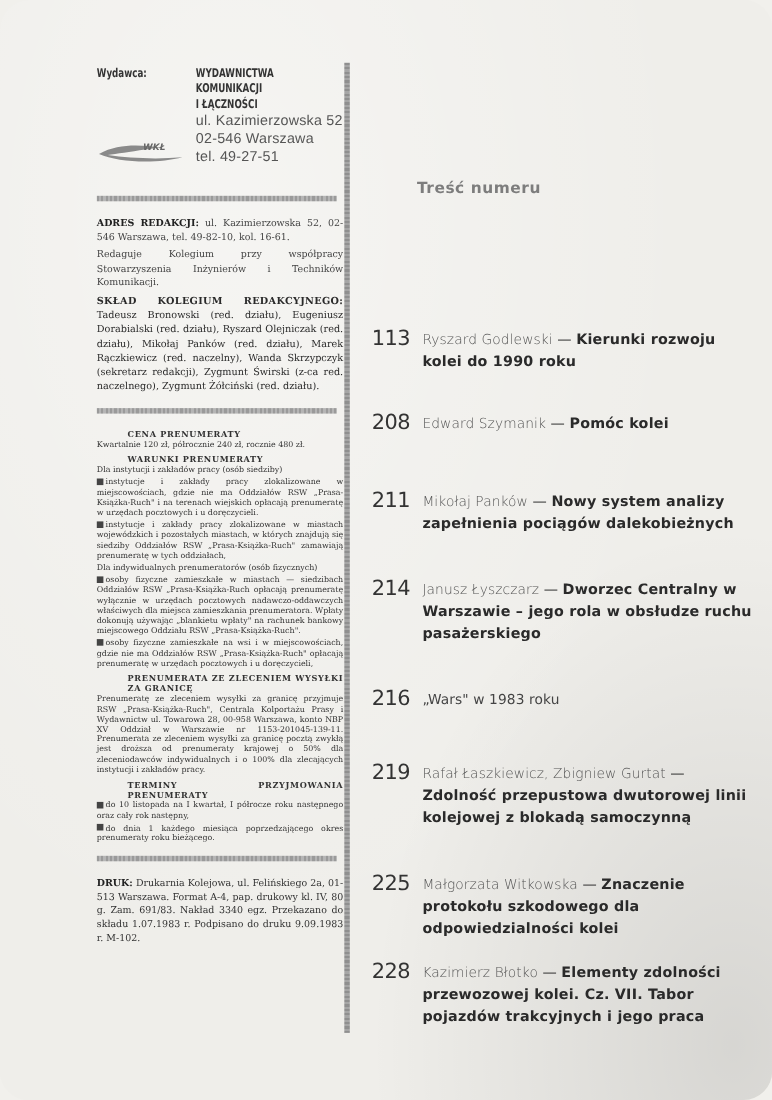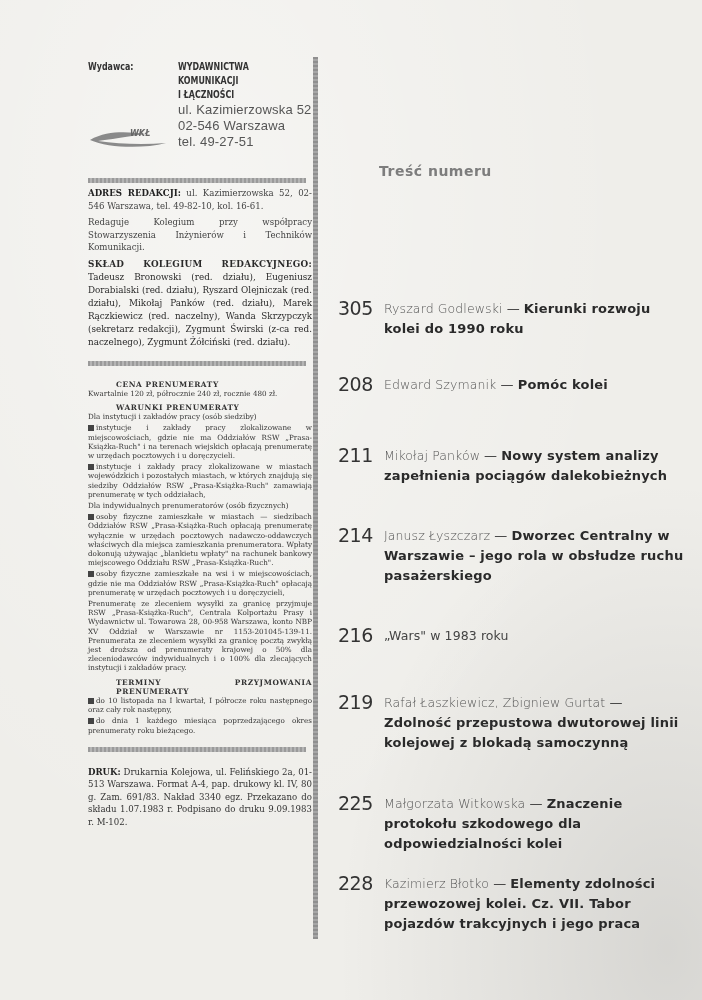--- a/index.html
+++ b/index.html
@@ -7,20 +7,21 @@
     width: 702px; height: 1000px; position: relative; overflow: hidden;
     background: #f1f0ec;
     color: #2a2a2a;
   }
   .page {
     position: absolute; left: 0; top: 0; width: 702px; height: 1000px;
     background:
       radial-gradient(ellipse at 95% 95%, rgba(0,0,0,0.10), transparent 35%),
       radial-gradient(ellipse at 30% 20%, rgba(255,255,255,0.4), transparent 60%),
       #efeeea;
+    border-radius: 26px;
   }
   
   .left { position: absolute; left: 88px; top: 58px; width: 224px; }
   .pub-row { position: relative; height: 40px; }
   .pub-label {
     position: absolute; left: 0; top: 2px;
     font-family: "DejaVu Sans", sans-serif; font-weight: bold; font-size: 11px;
     transform: scaleX(0.72); transform-origin: left top; color: #333;
   }
   .pub-name {
@@ -35,21 +36,21 @@
   }
   .addr-lines {
     position: absolute; left: 90px; top: 4px;
     font-family: "Liberation Sans", sans-serif; font-size: 13px; line-height: 16px; color: #555;
     letter-spacing: 0.2px;
   }
   .rule {
     height: 5px; background: repeating-linear-gradient(90deg, #9a9a9a 0 2px, #b5b5b5 2px 4px);
     width: 218px; margin: 0;
   }
-  .redakcja { margin-top: 4px; font-family: "DejaVu Serif", serif; font-size: 8.6px; line-height: 12.5px; color: #444; text-align: justify; }
+  .redakcja { margin-top: 14px; font-family: "DejaVu Serif", serif; font-size: 8.6px; line-height: 12.5px; color: #444; text-align: justify; }
   .redakcja p { margin: 0 0 4px 0; }
   .redakcja b { color: #222; }
   .sklad { font-family: "DejaVu Serif", serif; font-size: 8.8px; line-height: 13px; color: #2a2a2a; text-align: justify; margin-top: 0;}
   .sklad b { letter-spacing: 0.3px; }
   .rule2 { margin-top: 12px; }
   .prenum { margin-top: 14px; font-family: "DejaVu Serif", serif; font-size: 7.2px; line-height: 9.2px; color: #333; text-align: justify; }
   .prenum .h { font-weight: bold; letter-spacing: 0.6px; font-size: 7.4px; margin-top: 5px; padding-left: 28px; }
   .prenum p { margin: 0 0 2px 0; }
   .bullet { display: inline-block; width: 6px; height: 6px; background: #444; margin-right: 2px; vertical-align: -0.5px; }
   .druk { margin-top: 14px; font-family: "DejaVu Serif", serif; font-size: 8.6px; line-height: 12.5px; color: #333; text-align: justify; }
@@ -115,40 +116,41 @@
     <div class="prenum">
       <div class="h">CENA PRENUMERATY</div>
       <p>Kwartalnie 120 zł, półrocznie 240 zł, rocznie 480 zł.</p>
       <div class="h">WARUNKI PRENUMERATY</div>
       <p>Dla instytucji i zakładów pracy (osób siedziby)</p>
       <p><span class="bullet"></span><span>instytucje i zakłady pracy zlokalizowane w miejscowościach, gdzie nie ma Oddziałów RSW „Prasa-Książka-Ruch" i na terenach wiejskich opłacają prenumeratę w urzędach pocztowych i u doręczycieli.</span></p>
       <p><span class="bullet"></span><span>instytucje i zakłady pracy zlokalizowane w miastach wojewódzkich i pozostałych miastach, w których znajdują się siedziby Oddziałów RSW „Prasa-Książka-Ruch" zamawiają prenumeratę w tych oddziałach,</span></p>
       <p>Dla indywidualnych prenumeratorów (osób fizycznych)</p>
       <p><span class="bullet"></span><span>osoby fizyczne zamieszkałe w miastach — siedzibach Oddziałów RSW „Prasa-Książka-Ruch opłacają prenumeratę wyłącznie w urzędach pocztowych nadawczo-oddawczych właściwych dla miejsca zamieszkania prenumeratora. Wpłaty dokonują używając „blankietu wpłaty" na rachunek bankowy miejscowego Oddziału RSW „Prasa-Książka-Ruch".</span></p>
       <p><span class="bullet"></span><span>osoby fizyczne zamieszkałe na wsi i w miejscowościach, gdzie nie ma Oddziałów RSW „Prasa-Książka-Ruch" opłacają prenumeratę w urzędach pocztowych i u doręczycieli,</span></p>
+      <div class="h">PRENUMERATA ZE ZLECENIEM WYSYŁKI ZA GRANICĘ</div>
       <p>Prenumeratę ze zleceniem wysyłki za granicę przyjmuje RSW „Prasa-Książka-Ruch", Centrala Kolportażu Prasy i Wydawnictw ul. Towarowa 28, 00-958 Warszawa, konto NBP XV Oddział w Warszawie nr 1153-201045-139-11. Prenumerata ze zleceniem wysyłki za granicę pocztą zwykłą jest droższa od prenumeraty krajowej o 50% dla zleceniodawców indywidualnych i o 100% dla zlecających instytucji i zakładów pracy.</p>
       <div class="h">TERMINY PRZYJMOWANIA PRENUMERATY</div>
       <p><span class="bullet"></span><span>do 10 listopada na I kwartał, I półrocze roku następnego oraz cały rok następny,</span></p>
       <p><span class="bullet"></span><span>do dnia 1 każdego miesiąca poprzedzającego okres prenumeraty roku bieżącego.</span></p>
     </div>
 
     <div class="rule rule2"></div>
 
     <div class="druk">
       <b>DRUK:</b>
       <span>Drukarnia Kolejowa, ul. Felińskiego 2a, 01-513 Warszawa. Format A-4, pap. drukowy kl. IV, 80 g. Zam. 691/83. Nakład 3340 egz. Przekazano do składu 1.07.1983 r. Podpisano do druku 9.09.1983 r. M-102.</span>
     </div>
   </div>
 
   <div class="vbar"></div>
 
   <div class="toc-title">Treść numeru</div>
 
   <div class="toc-item" style="top:299px">
-    <div class="toc-page">305</div>
+    <div class="toc-page">113</div>
     <div class="toc-text"><span class="toc-author">Ryszard Godlewski</span><span class="toc-sep"> — </span><span class="toc-t">Kierunki rozwoju kolei do 1990 roku</span></div>
   </div>
 
   <div class="toc-item" style="top:375px">
     <div class="toc-page">208</div>
     <div class="toc-text"><span class="toc-author">Edward Szymanik</span><span class="toc-sep"> — </span><span class="toc-t">Pomóc kolei</span></div>
   </div>
 
   <div class="toc-item" style="top:446px">
     <div class="toc-page">211</div>

